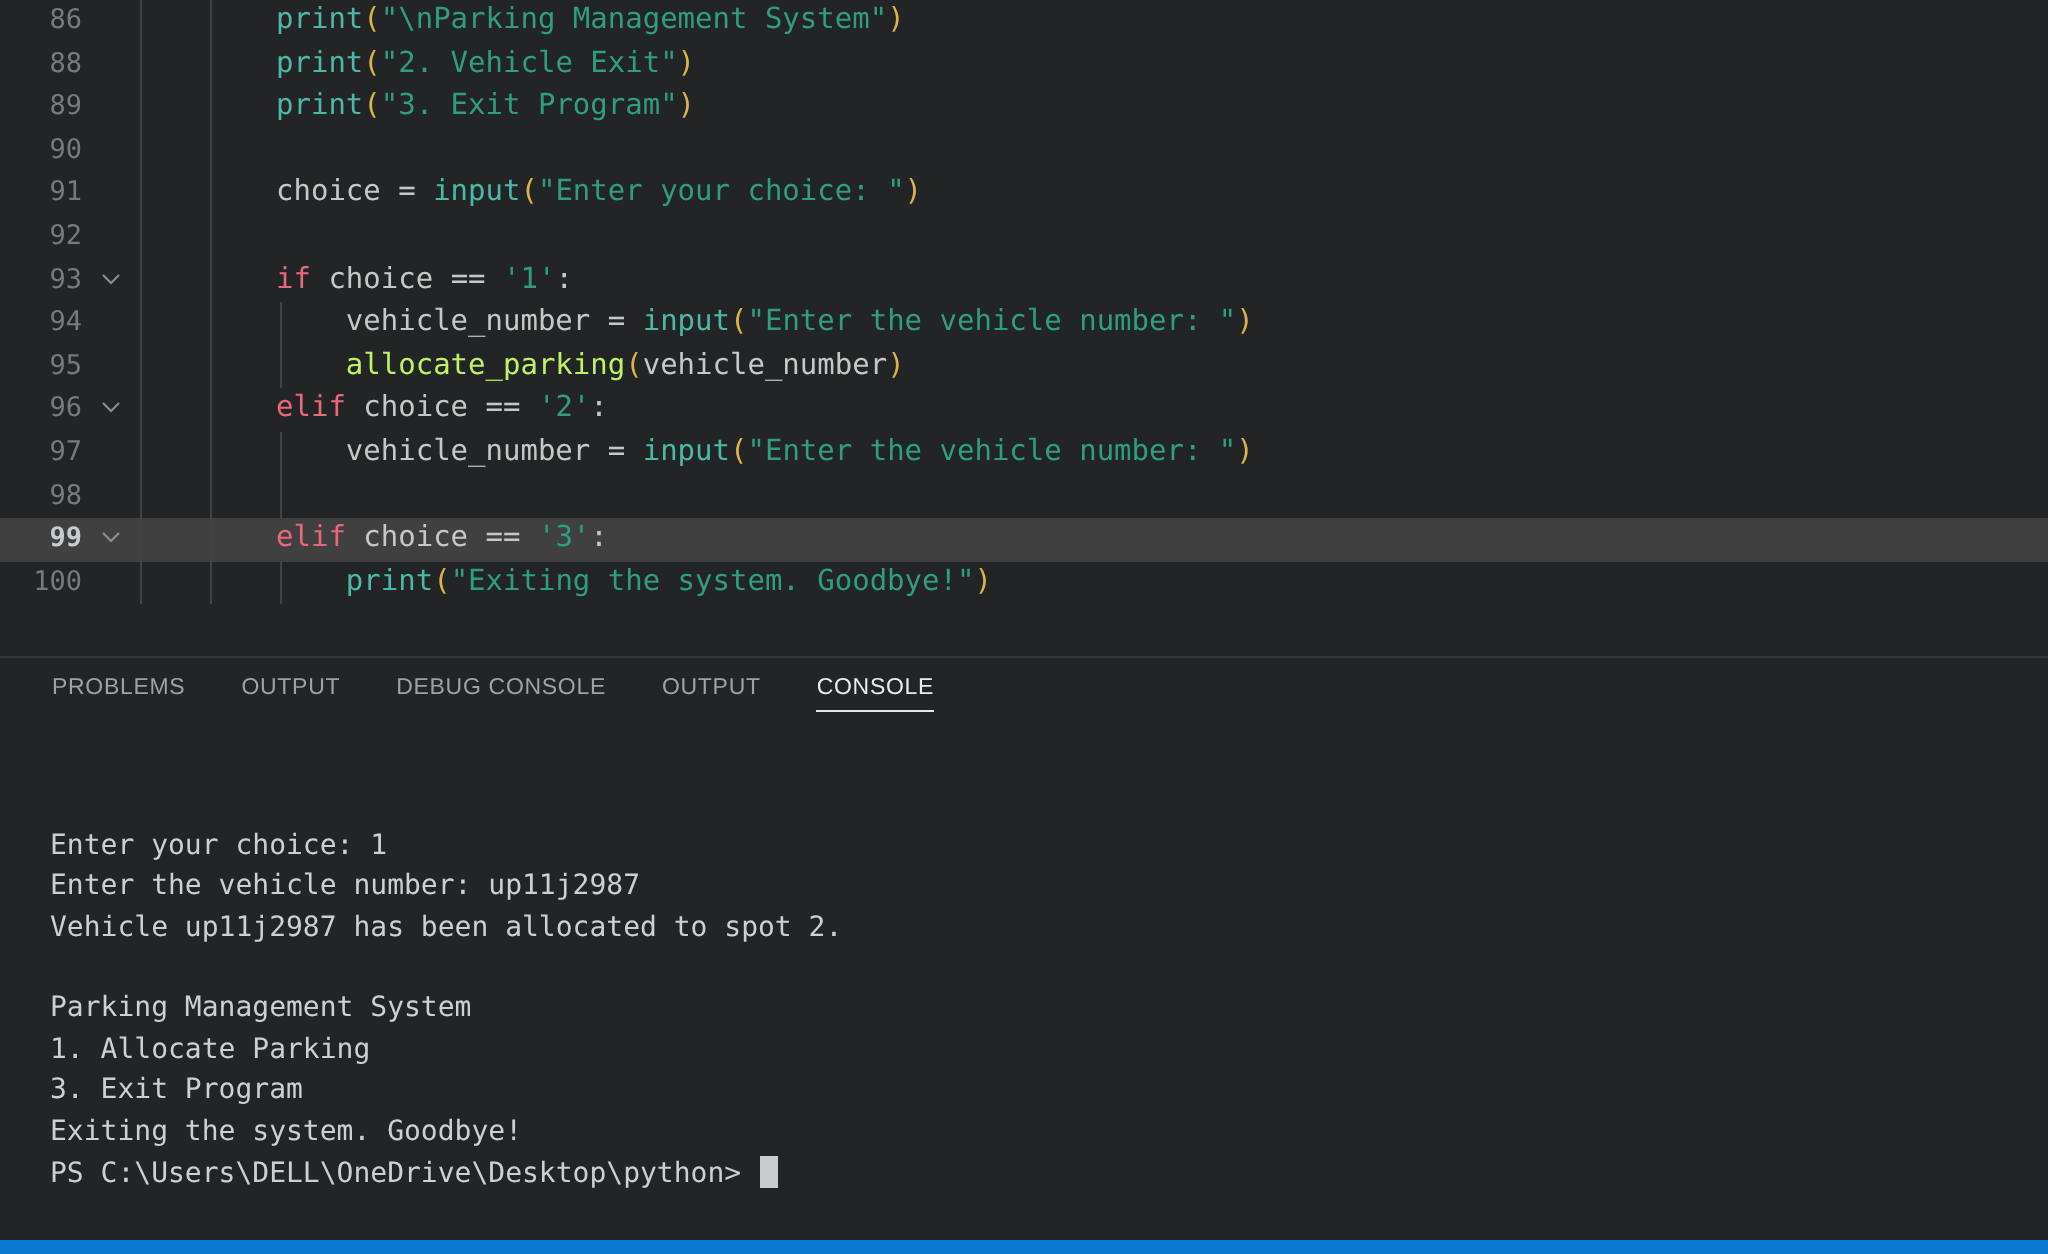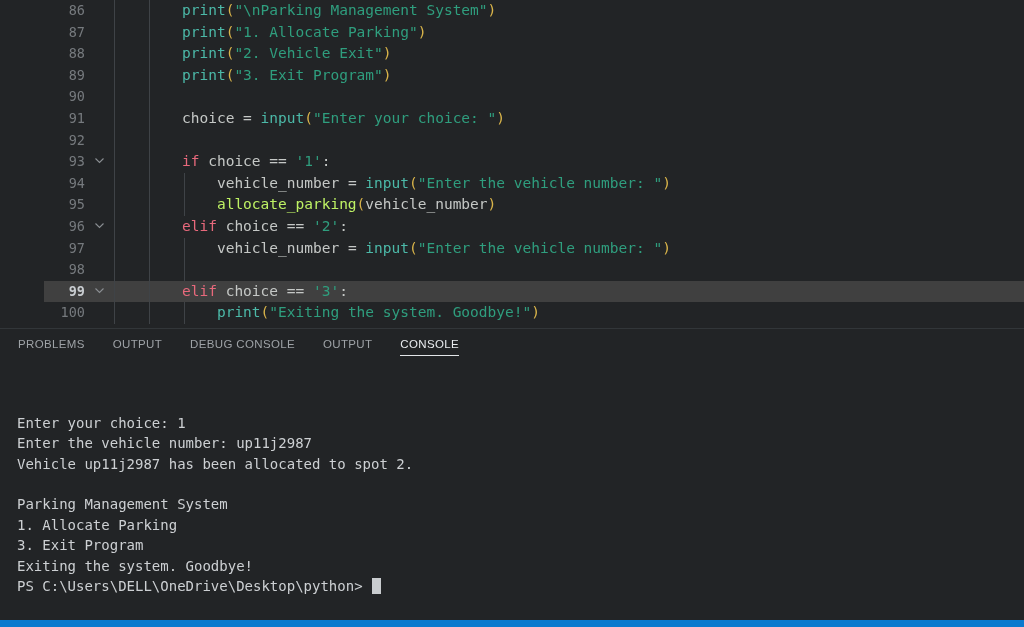--- a/index.html
+++ b/index.html
@@ -29,21 +29,20 @@
     background: #222426;
     overflow: hidden;
   }
   .code-row {
     position: relative;
     height: 21.6px;
     line-height: 21.6px;
     white-space: pre;
     font-size: 14.5px;
     font-family: "DejaVu Sans Mono", monospace;
-    margin-left: 44px;
   }
   .code-row.active { background: #404040; }
   .ln {
     position: absolute;
     left: 0;
     top: 0;
     width: 41px;
     text-align: right;
     color: #767a7e;
     font-size: 13.5px;
@@ -91,21 +90,21 @@
   .editor-divider {
     position: absolute;
     left: 0; top: 328px;
     width: 1024px; height: 1px;
     background: #323639;
   }
 
   
   #panel {
     position: absolute;
-    left: 4px; top: 329px;
+    left: 12px; top: 329px;
     width: 1013px;
     height: 291px;
     background: #222426;
   }
   #panel-tabs {
     position: relative;
     height: 30px;
     padding-left: 14px;
     display: flex;
     align-items: flex-start;
@@ -173,21 +172,20 @@
   }
 </style>
 </head>
 <body>
 
 <div id="app">
 
   <div id="editor">
     <div id="code-rows">
         <div class="code-row"><span class="ln">86</span><span class="guide g1"></span><span class="guide g2"></span><span class="code-text"><span class="t-fn">print</span><span class="t-par">(</span><span class="t-str">"\nParking Management System"</span><span class="t-par">)</span></span></div>
-        <div class="code-row"><span class="ln">87</span><span class="guide g1"></span><span class="guide g2"></span><span class="code-text"><span class="t-fn">print</span><span class="t-par">(</span><span class="t-str">"1. Allocate Parking"</span><span class="t-par">)</span></span></div>
         <div class="code-row"><span class="ln">88</span><span class="guide g1"></span><span class="guide g2"></span><span class="code-text"><span class="t-fn">print</span><span class="t-par">(</span><span class="t-str">"2. Vehicle Exit"</span><span class="t-par">)</span></span></div>
         <div class="code-row"><span class="ln">89</span><span class="guide g1"></span><span class="guide g2"></span><span class="code-text"><span class="t-fn">print</span><span class="t-par">(</span><span class="t-str">"3. Exit Program"</span><span class="t-par">)</span></span></div>
         <div class="code-row"><span class="ln">90</span><span class="guide g1"></span><span class="guide g2"></span><span class="code-text"></span></div>
         <div class="code-row"><span class="ln">91</span><span class="guide g1"></span><span class="guide g2"></span><span class="code-text"><span class="t-var">choice </span><span class="t-op">= </span><span class="t-fn">input</span><span class="t-par">(</span><span class="t-str">"Enter your choice: "</span><span class="t-par">)</span></span></div>
         <div class="code-row"><span class="ln">92</span><span class="guide g1"></span><span class="guide g2"></span><span class="code-text"></span></div>
         <div class="code-row"><span class="ln">93</span><span class="fold"><svg width="9" height="6" viewBox="0 0 9 6">
               <path d="M0.5 0.5 L4.5 4.5 L8.5 0.5" stroke="#8a8e92" stroke-width="1.1" fill="none"></path>
             </svg></span><span class="guide g1"></span><span class="guide g2"></span><span class="code-text"><span class="t-kw">if </span><span class="t-var">choice </span><span class="t-op">== </span><span class="t-str">'1'</span><span class="t-op">:</span></span></div>
         <div class="code-row"><span class="ln">94</span><span class="guide g1"></span><span class="guide g2"></span><span class="guide g3"></span><span class="code-text"><span class="t-var">    vehicle_number </span><span class="t-op">= </span><span class="t-fn">input</span><span class="t-par">(</span><span class="t-str">"Enter the vehicle number: "</span><span class="t-par">)</span></span></div>
         <div class="code-row"><span class="ln">95</span><span class="guide g1"></span><span class="guide g2"></span><span class="guide g3"></span><span class="code-text"><span class="t-var">    </span><span class="t-fnb">allocate_parking</span><span class="t-par">(</span><span class="t-var">vehicle_number</span><span class="t-par">)</span></span></div>

